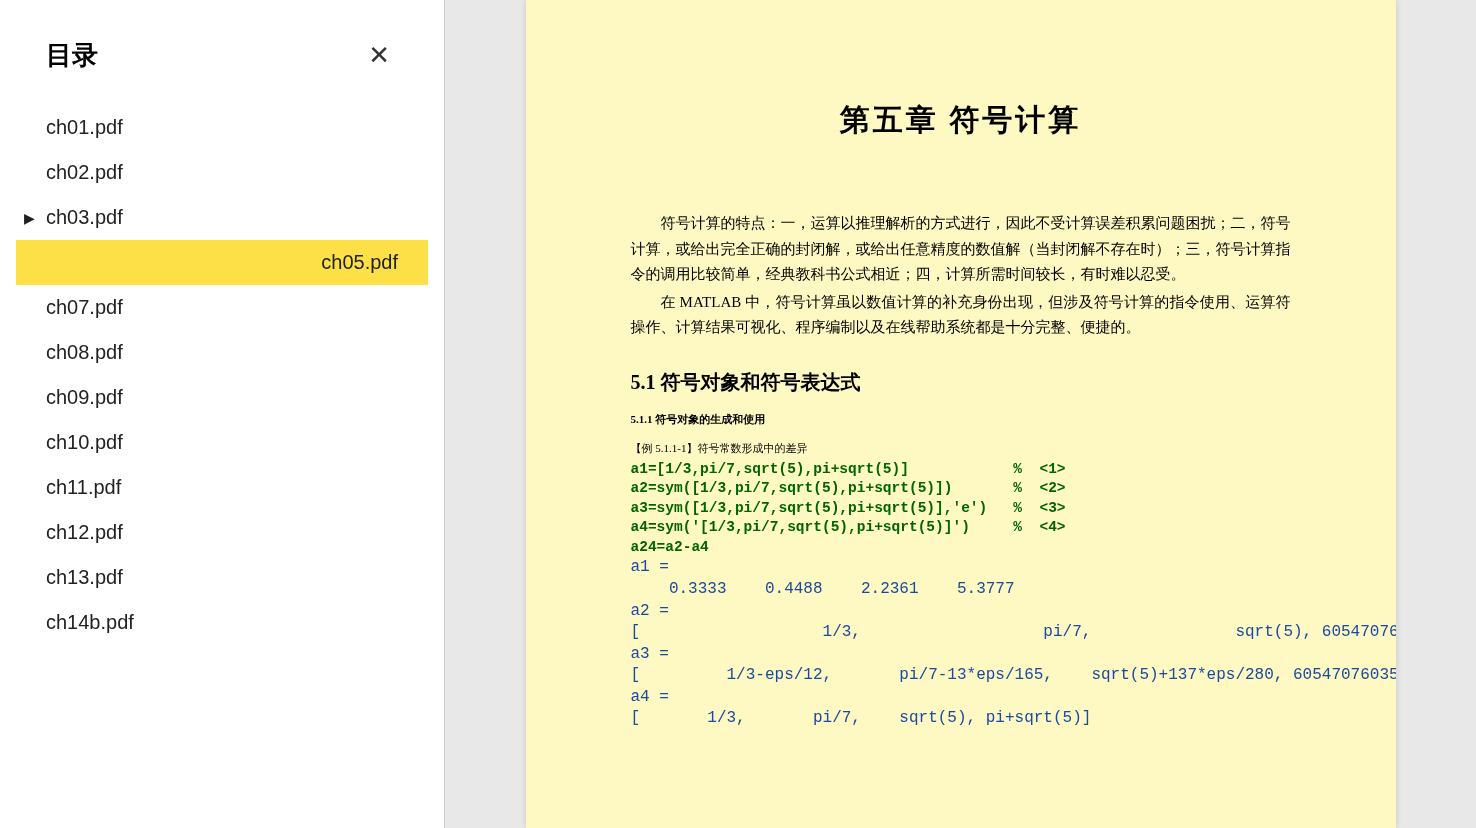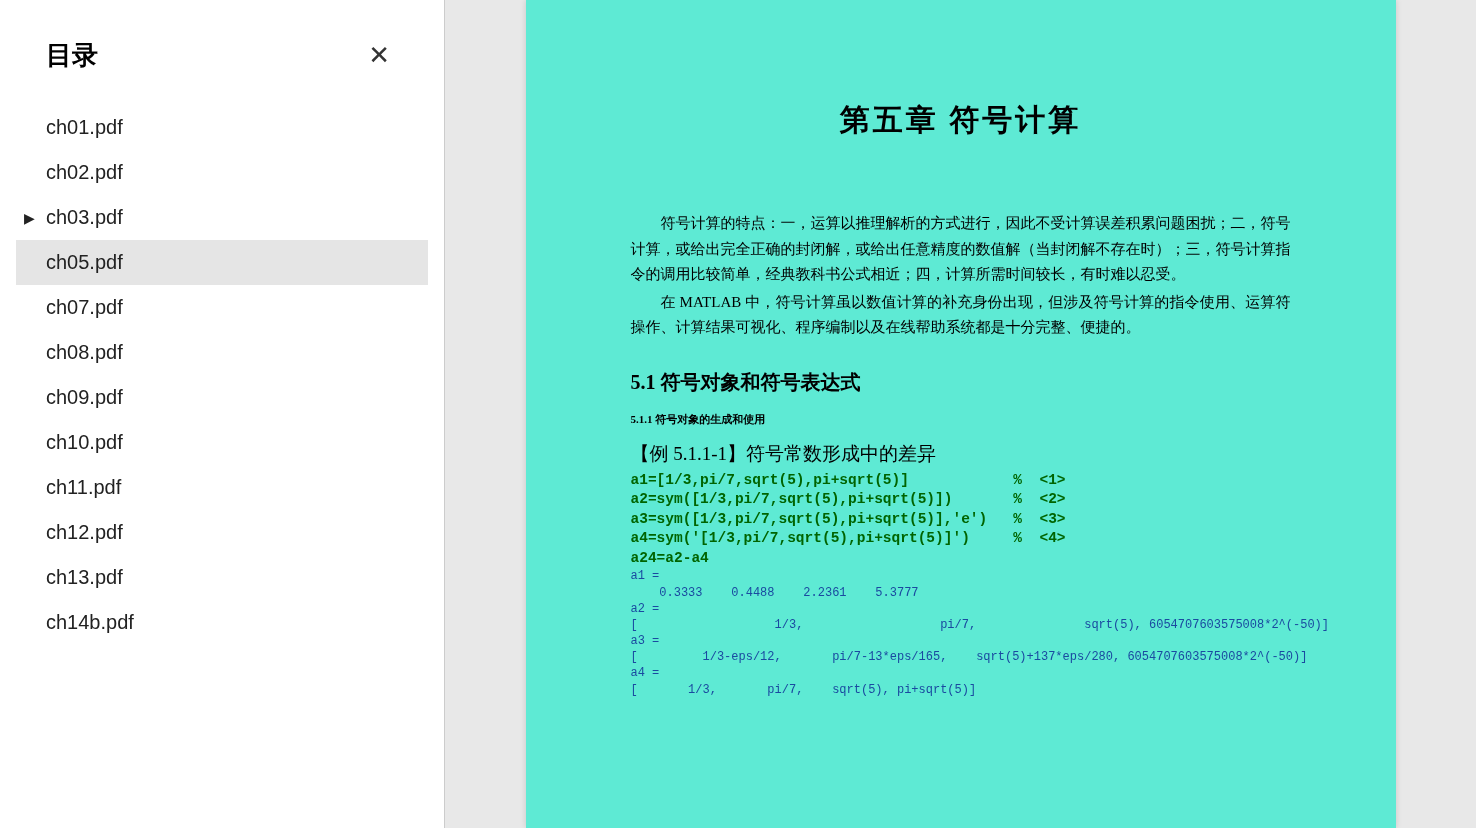--- a/index.html
+++ b/index.html
@@ -44,38 +44,39 @@
     .toc-item {
       display: flex;
       align-items: center;
       padding: 11px 30px;
       font-size: 20px;
       color: #222;
       cursor: pointer;
       position: relative;
     }
     .toc-item.selected {
-      background: #e5e5e5;
+      background: #fde047;
+      justify-content: flex-end;
     }
     .toc-item .chevron {
       position: absolute;
       left: 8px;
       font-size: 14px;
     }
     .doc-viewer {
       flex: 1;
       background: #e8e8e8;
       overflow: hidden;
       display: flex;
       justify-content: center;
       padding: 0 50px;
     }
     .page {
       width: 870px;
-      background: #5eead4;
+      background: #fef9c3;
       box-shadow: 0 0 6px rgba(0,0,0,0.15);
       padding: 0;
       overflow: hidden;
       position: relative;
     }
     .page-content {
       padding: 100px 105px 0 105px;
     }
     .chapter-title {
       font-size: 30px;
@@ -101,35 +102,35 @@
       margin-bottom: 16px;
     }
     .subsection-title {
       font-size: 11px;
       font-weight: bold;
       font-family: "SimSun", serif;
       margin-top: 10px;
       margin-bottom: 14px;
     }
     .example-label {
-      font-size: 19px;
+      font-size: 11px;
       font-family: "SimSun", serif;
       margin-bottom: 4px;
     }
     .code-line {
       font-family: "Courier New", monospace;
       font-size: 14.5px;
       font-weight: bold;
       color: #006400;
       white-space: pre;
       line-height: 1.35;
     }
     .output-line {
       font-family: "Courier New", monospace;
-      font-size: 12px;
+      font-size: 16px;
       color: #1a4aa0;
       white-space: pre;
       line-height: 1.35;
     }
   </style>
 </head>
 <body>
 
 <div class="sidebar">
   <div class="sidebar-header">

